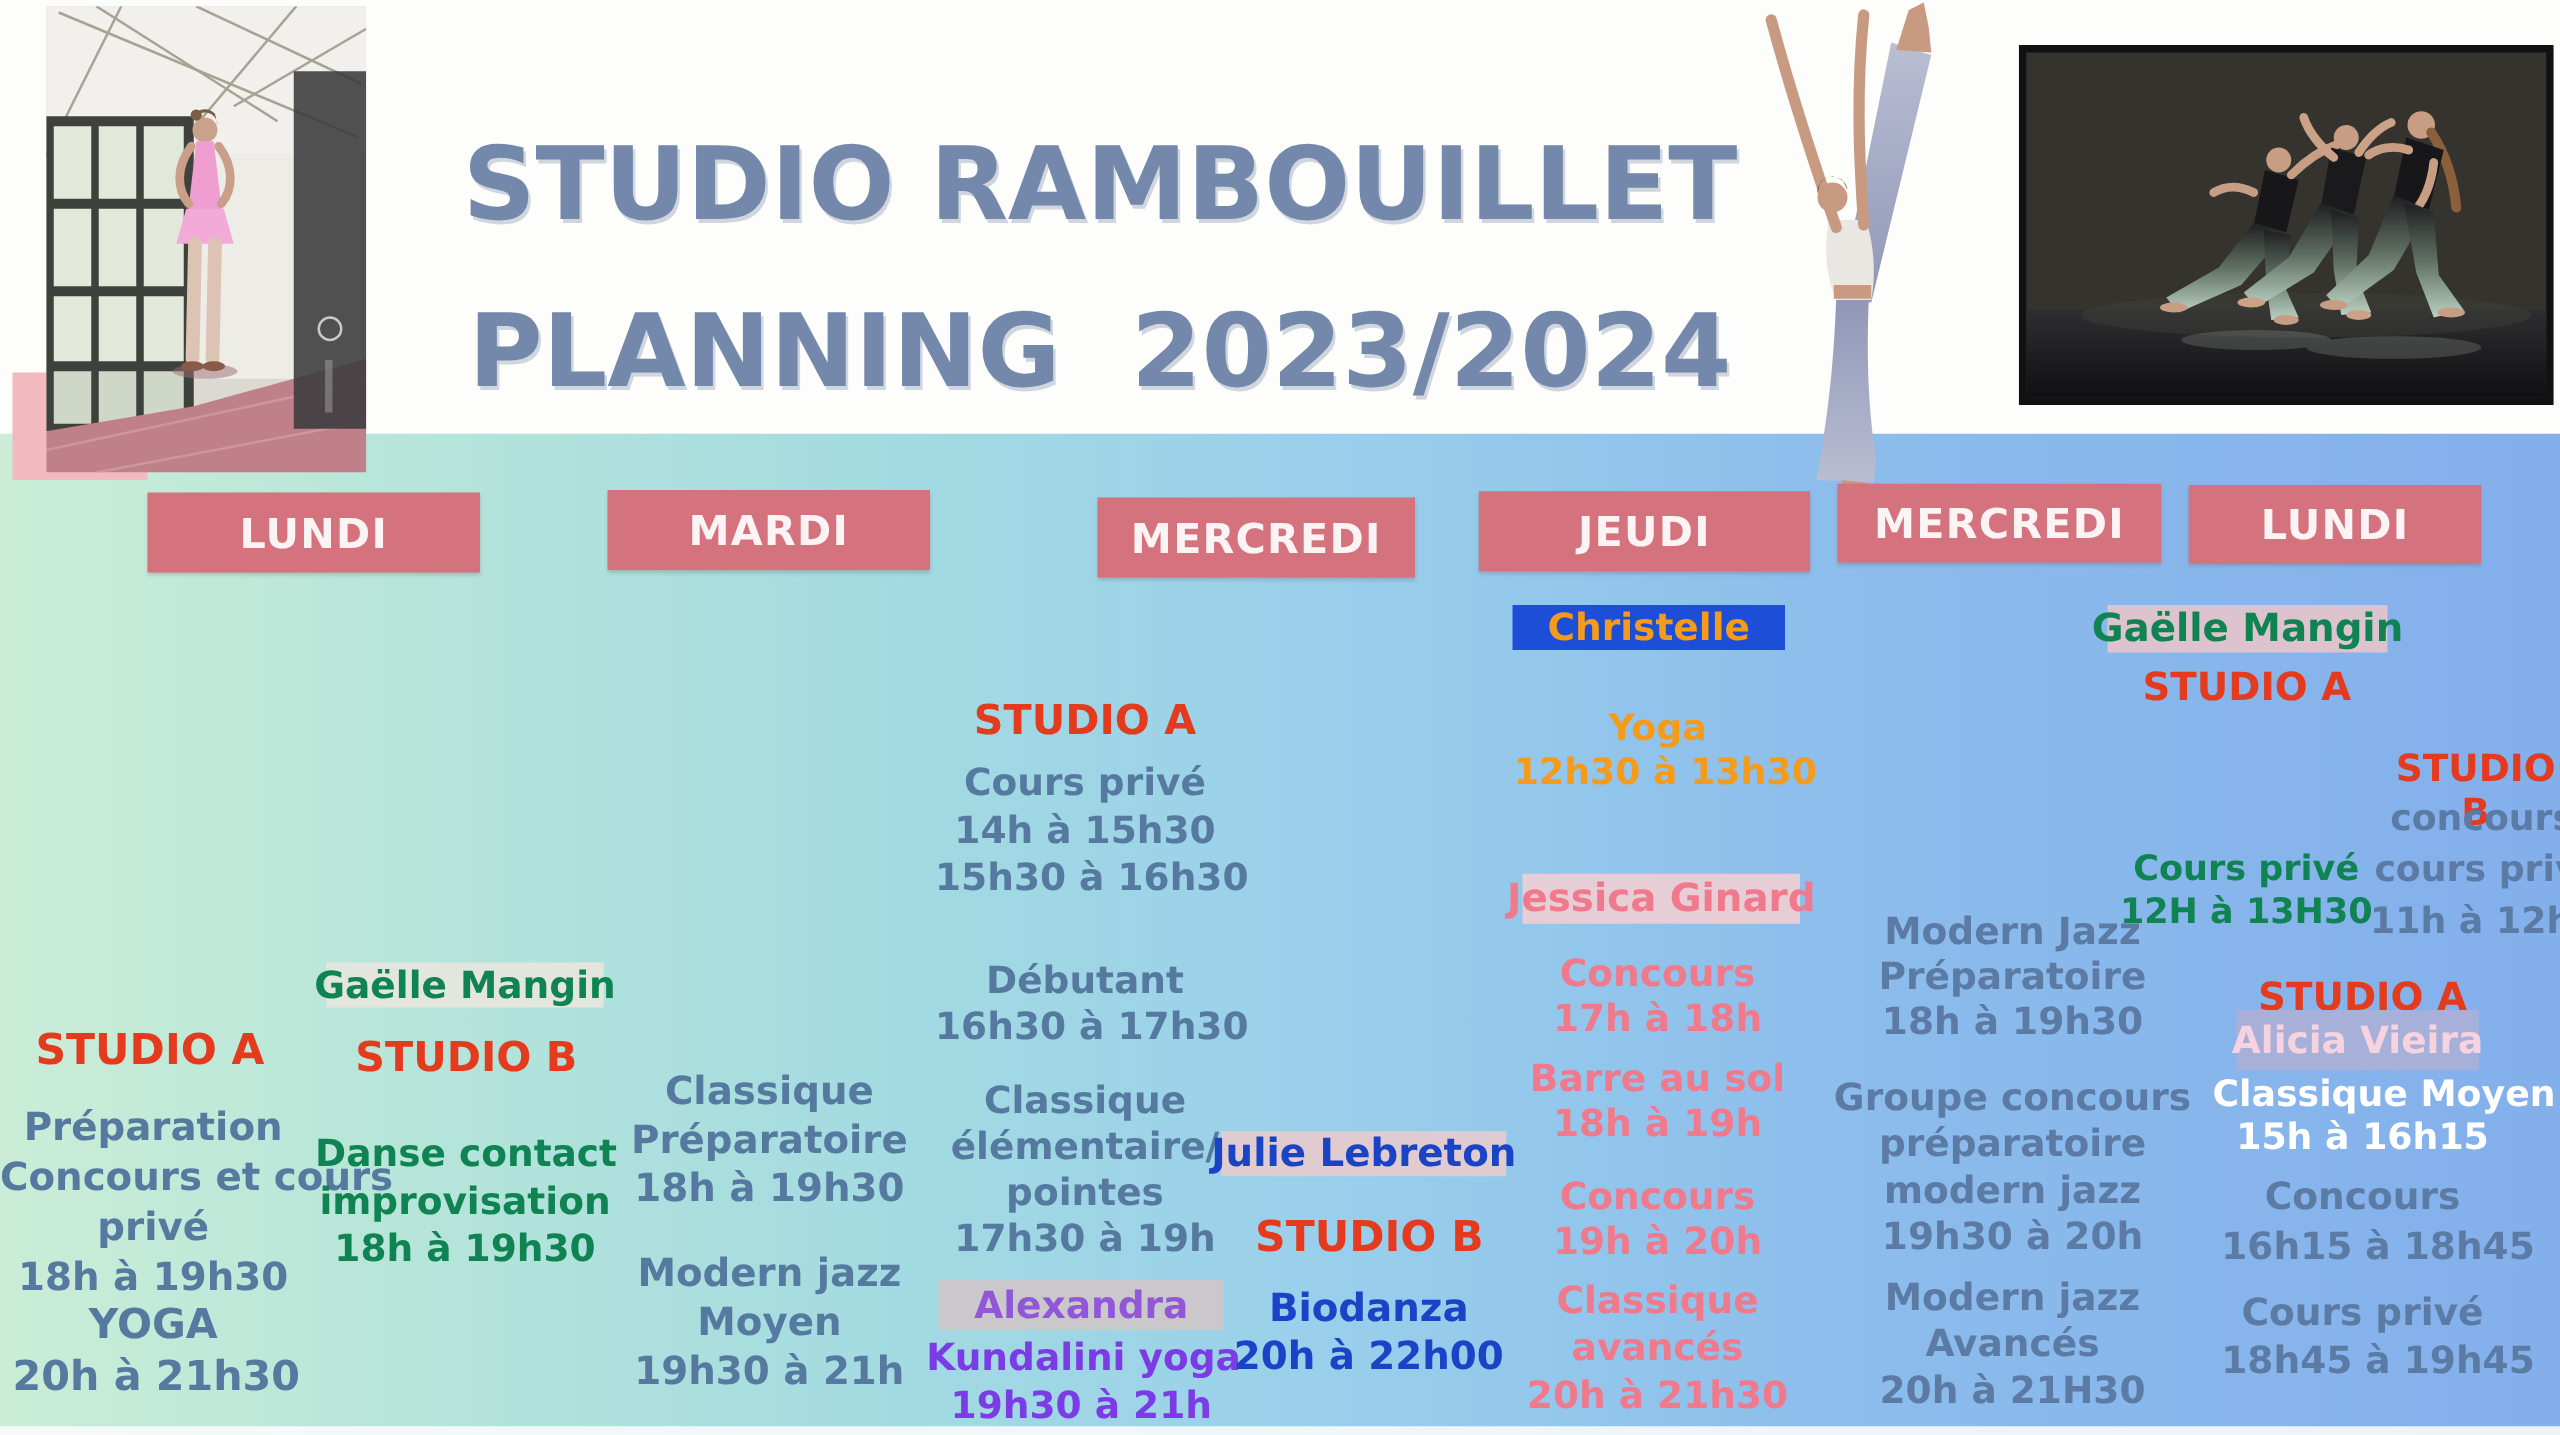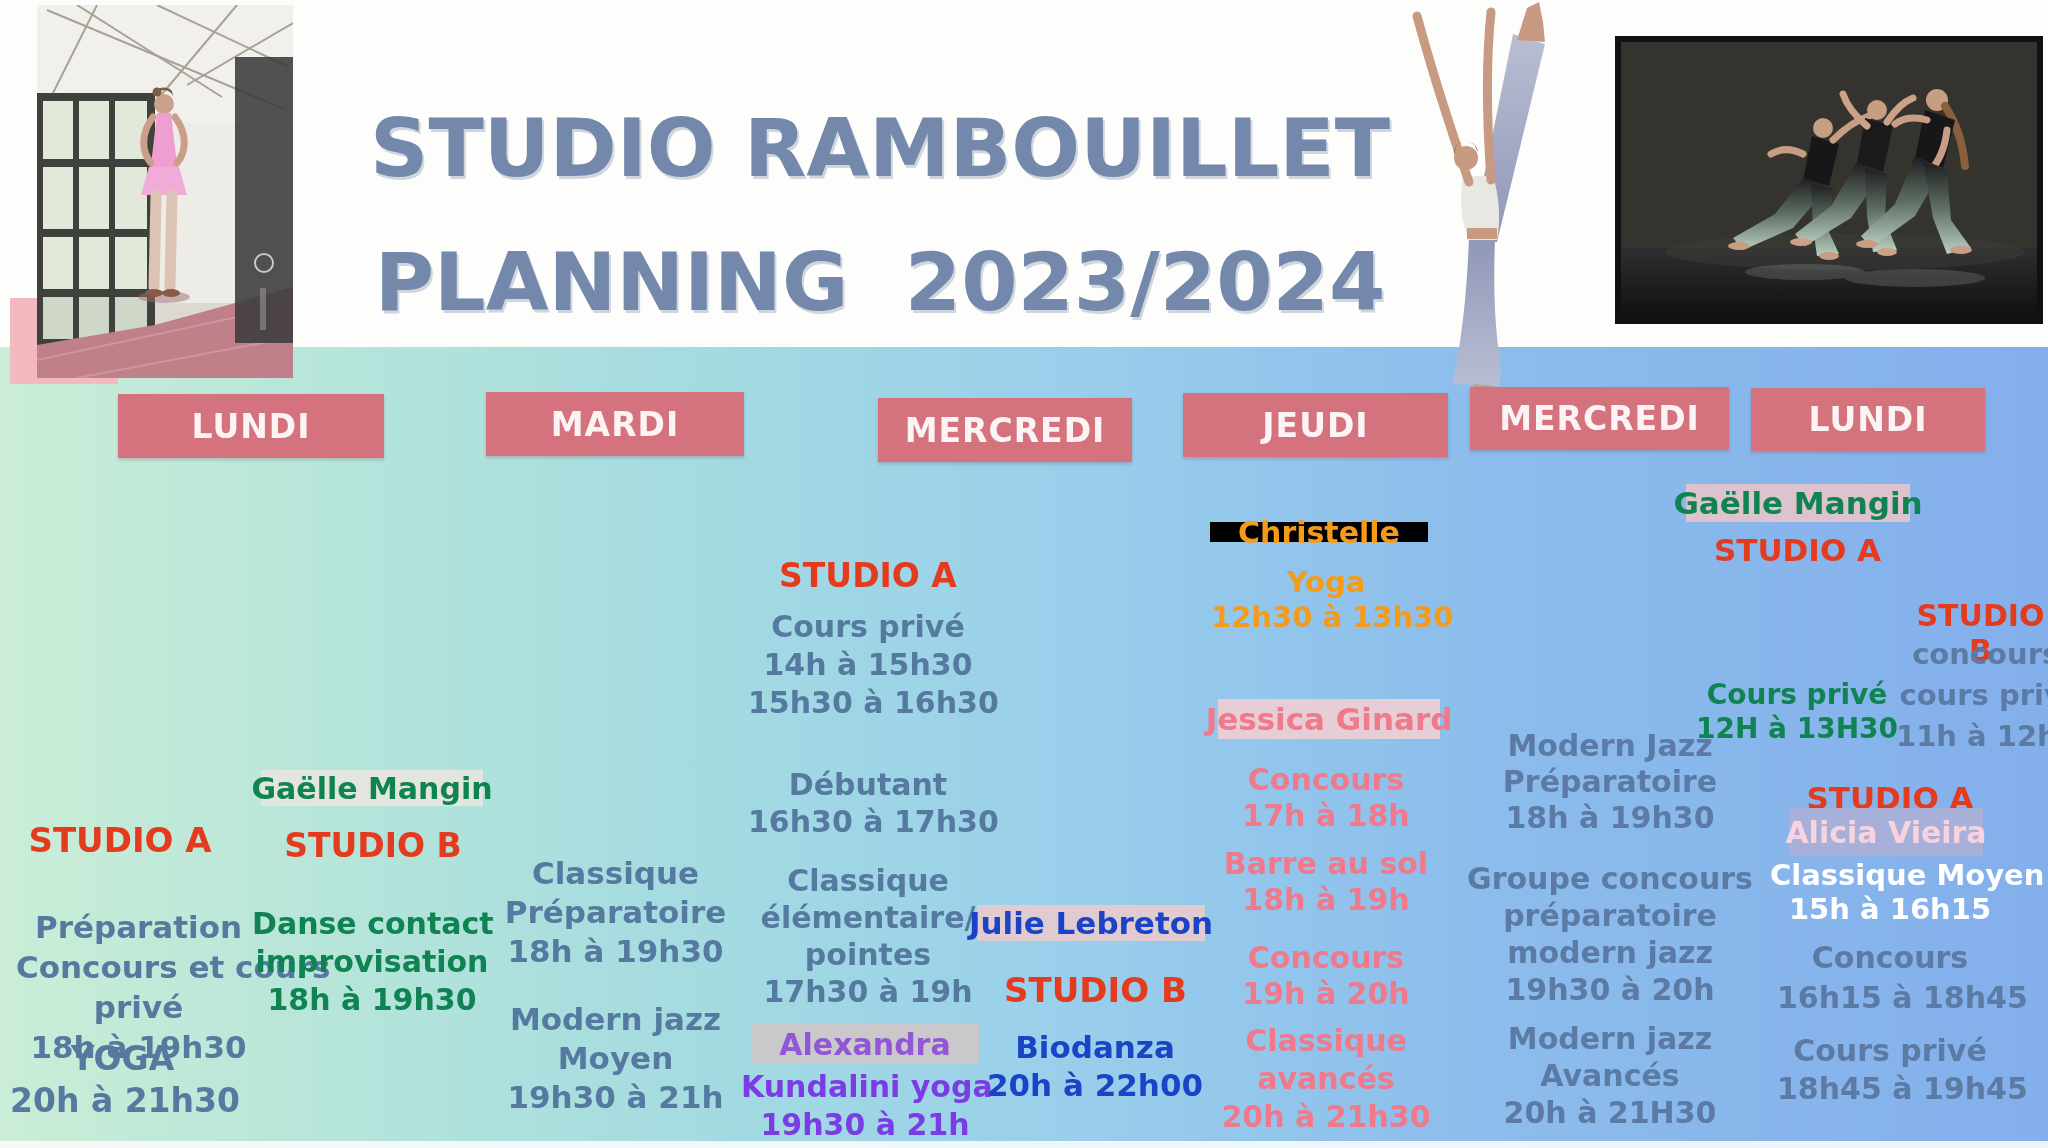--- a/index.html
+++ b/index.html
@@ -187,21 +187,21 @@
   </div>
 
   <div class="day-header" style="left:118px;top:394px;width:266px;height:64px;">LUNDI</div>
   <div class="day-header" style="left:486px;top:392px;width:258px;height:64px;">MARDI</div>
   <div class="day-header" style="left:878px;top:398px;width:254px;height:64px;">MERCREDI</div>
   <div class="day-header" style="left:1183px;top:393px;width:265px;height:64px;">JEUDI</div>
   <div class="day-header" style="left:1470px;top:387px;width:259px;height:63px;">MERCREDI</div>
   <div class="day-header" style="left:1751px;top:388px;width:234px;height:63px;">LUNDI</div>
 
   <div class="blk c-red" style="left:15px;top:820px;width:210px;font-size:34px;">STUDIO A</div>
-  <div class="blk c-slate" style="left:16px;top:882px;width:245px;font-size:31px;line-height:40px;margin-top:25px;">
+  <div class="blk c-slate" style="left:0px;top:882px;width:245px;font-size:31px;line-height:40px;">
     <div>Préparation</div>
     <div>Concours et cours</div>
     <div>privé</div>
     <div>18h à 19h30</div>
   </div>
   <div class="blk c-slate" style="left:10px;top:1038px;width:225px;font-size:33px;line-height:42px;">
     <div>YOGA</div>
     <div>20h à 21h30</div>
   </div>
   <div class="hl c-green" style="left:261px;top:770px;width:222px;height:36px;font-size:30px;background:#e3e6de;">Gaëlle Mangin</div>
@@ -244,21 +244,21 @@
     <div>Kundalini yoga</div>
     <div>19h30 à 21h</div>
   </div>
   <div class="hl c-dkblue" style="left:977px;top:905px;width:228px;height:36px;font-size:31px;background:#e0cbd1;">Julie Lebreton</div>
   <div class="blk c-red" style="left:988px;top:970px;width:215px;font-size:34px;">STUDIO B</div>
   <div class="blk c-dkblue" style="left:984px;top:1028px;width:222px;font-size:31px;line-height:38px;">
     <div>Biodanza</div>
     <div>20h à 22h00</div>
   </div>
 
-  <div class="hl c-orange" style="left:1210px;top:522px;width:218px;height:20px;font-size:30px;background:#000000;">Christelle</div>
+  <div class="hl c-orange" style="left:1210px;top:484px;width:218px;height:36px;font-size:30px;background:#1d4ed8;">Christelle</div>
   <div class="blk c-orange" style="left:1211px;top:565px;width:230px;font-size:29px;line-height:35px;">
     <div>Yoga</div>
     <div>12h30 à 13h30</div>
   </div>
   <div class="hl c-salmon" style="left:1218px;top:699px;width:222px;height:40px;font-size:31px;background:#e7ced6;">Jessica Ginard</div>
   <div class="blk c-salmon" style="left:1211px;top:762px;width:230px;font-size:30px;line-height:36px;">
     <div>Concours</div>
     <div>17h à 18h</div>
   </div>
   <div class="blk c-salmon" style="left:1203px;top:846px;width:246px;font-size:30px;line-height:36px;">

